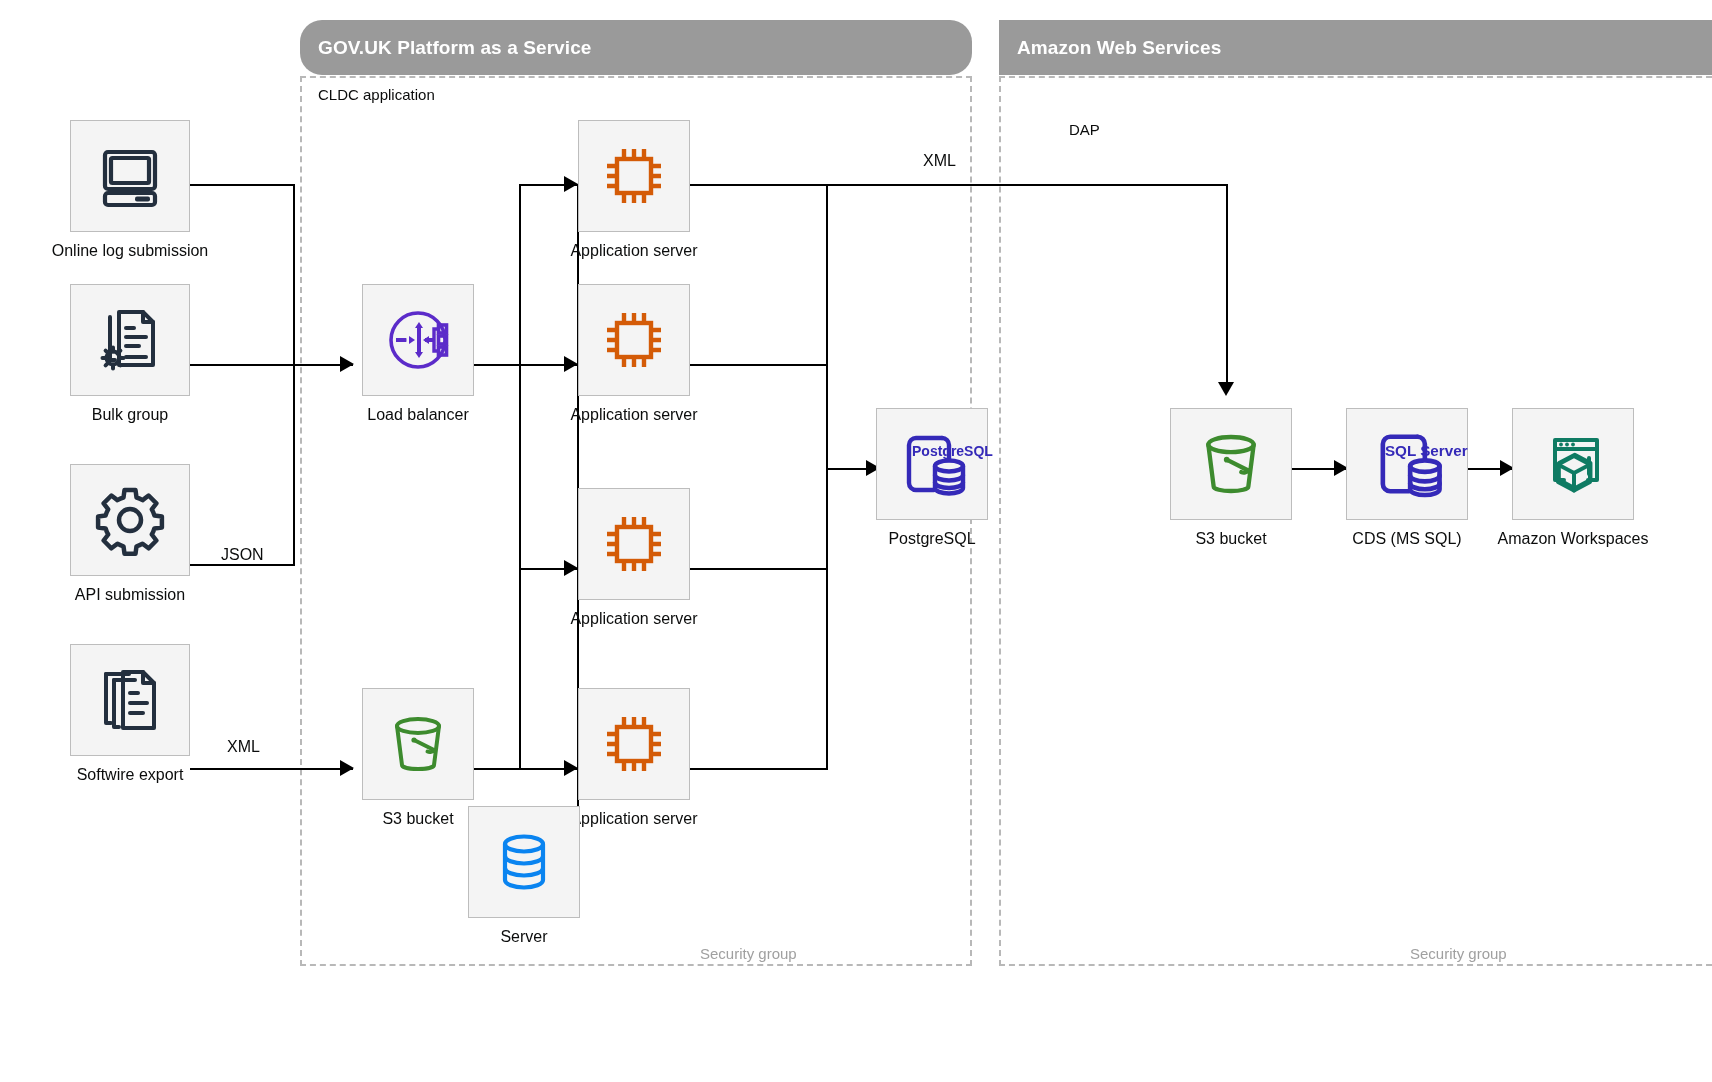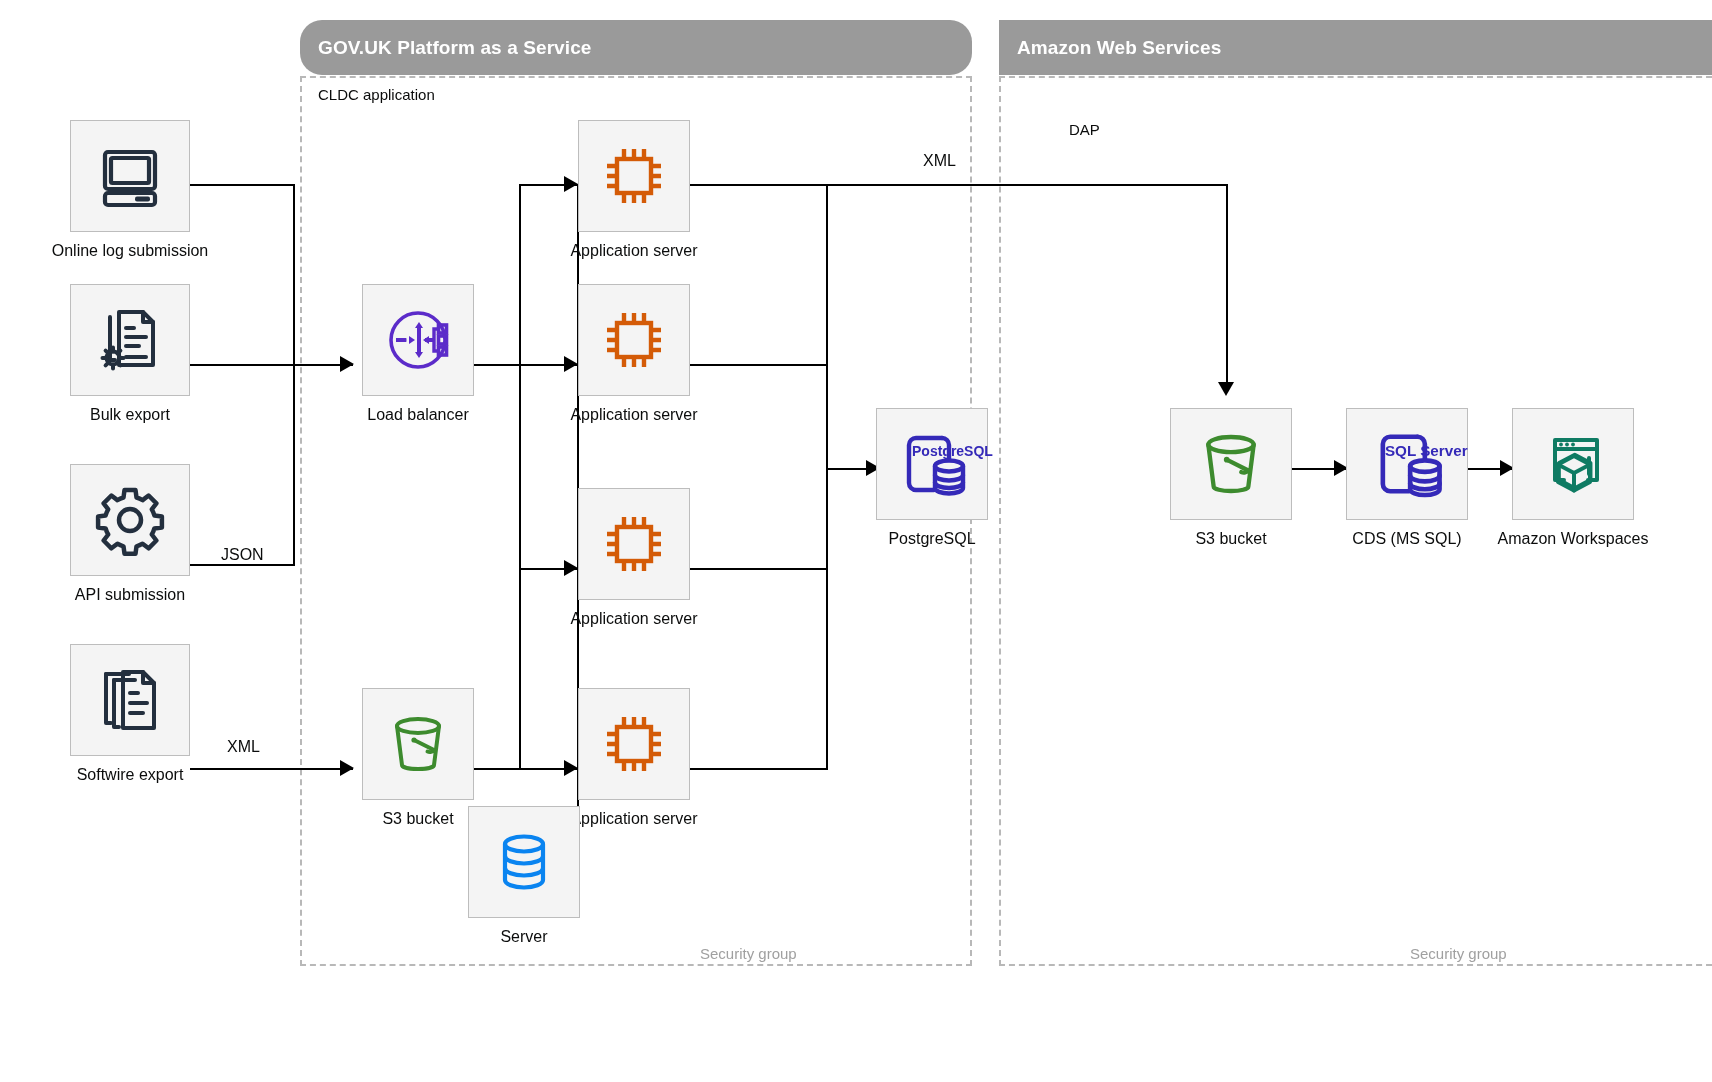--- a/index.html
+++ b/index.html
@@ -148,21 +148,21 @@
           <path d="M50 9 L50 19 L60 19"></path>
           <path d="M33 25 L41 25"></path>
           <path d="M33 34 L53 34"></path>
           <path d="M33 43 L46 43"></path>
           <path d="M33 54 L53 54"></path>
           <circle cx="20" cy="55" r="6.5"></circle>
           <path d="M20 44.5 v4 M20 61.5 v4 M9.5 55 h4 M26.5 55 h4 M12.6 47.6 l2.8 2.8 M24.6 59.6 l2.8 2.8 M27.4 47.6 l-2.8 2.8 M15.4 59.6 l-2.8 2.8"></path>
         </svg>
       </span>
     </div>
-    <div class="node-label">Bulk export</div>
+    <div class="node-label">Bulk group</div>
   </div>
 
   <div class="node" style="left:70px;top:464px;width:120px;">
     <div class="tile">
       <span>
         <svg width="74" height="74" viewBox="0 0 74 74" fill="none" stroke="#232f3e" stroke-width="4.5" stroke-linejoin="round">
           <circle cx="37" cy="37" r="11"></circle>
           <path d="M31.5 7 h11 l1 7.5 a23.5 23.5 0 0 1 6.1 2.6 l6-4.6 l7.8 7.8 l-4.6 6 a23.5 23.5 0 0 1 2.6 6.1 l7.5 1 v11 l-7.5 1 a23.5 23.5 0 0 1 -2.6 6.1 l4.6 6 l-7.8 7.8 l-6 -4.6 a23.5 23.5 0 0 1 -6.1 2.6 l-1 7.5 h-11 l-1 -7.5 a23.5 23.5 0 0 1 -6.1 -2.6 l-6 4.6 l-7.8 -7.8 l4.6 -6 a23.5 23.5 0 0 1 -2.6 -6.1 l-7.5 -1 v-11 l7.5 -1 a23.5 23.5 0 0 1 2.6 -6.1 l-4.6 -6 l7.8 -7.8 l6 4.6 a23.5 23.5 0 0 1 6.1 -2.6 Z"></path>
         </svg>
       </span>

